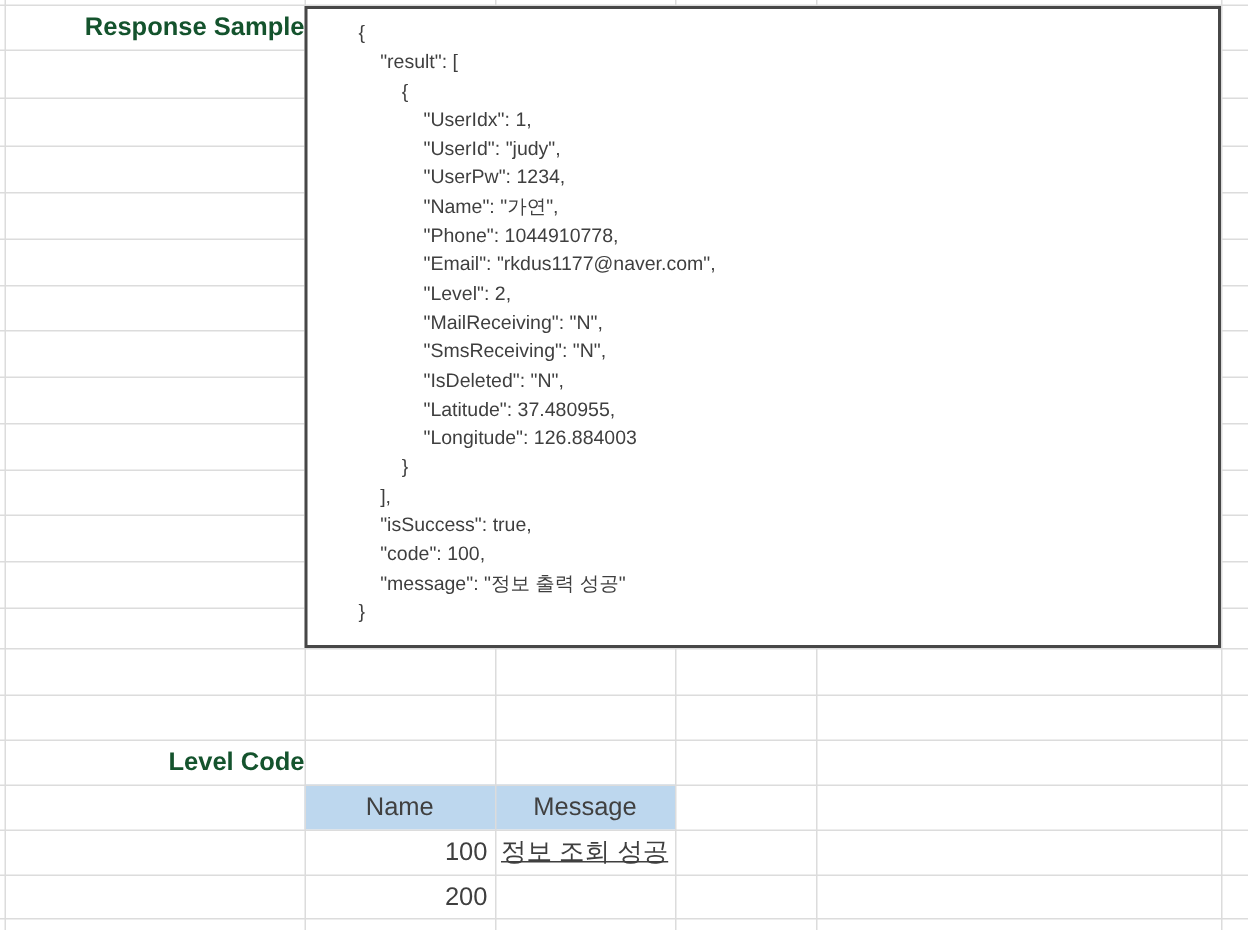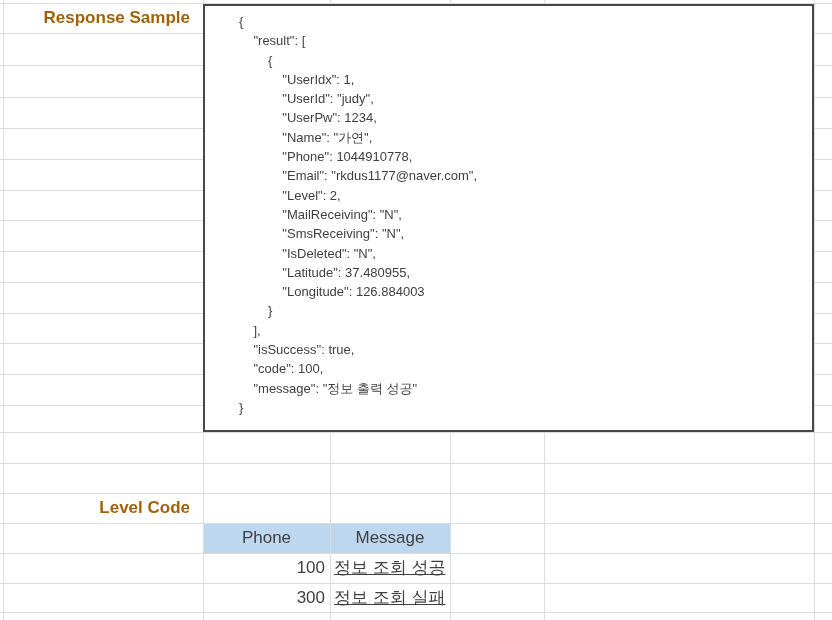--- a/index.html
+++ b/index.html
@@ -18,22 +18,22 @@
     position:absolute;left:203px;top:4px;width:611px;height:428px;
     box-sizing:border-box;background:#ffffff;border:2px solid #474747;z-index:3;
   }
   .json-box pre{
     margin:0;padding:6px 4px 0 34px;
     font-family:"Liberation Sans","DejaVu Sans",sans-serif;
     font-size:13px;line-height:19.3px;white-space:pre;color:#3f3f3f;
   }
   .cell{position:absolute;box-sizing:border-box;z-index:4;}
   .cell-label{
-    font-size:17px;font-weight:bold;color:#a16207;
-    text-align:right;padding-right:13px;line-height:30px;
+    font-size:17px;font-weight:bold;color:#14532d;
+    text-align:right;line-height:30px;
   }
   #lbl-response{left:3px;top:3px;width:200px;height:30px;}
   #lbl-result{left:3px;top:493px;width:200px;height:30px;}
 
   .th{
     position:absolute;top:523px;height:30px;line-height:30px;z-index:4;
     text-align:center;font-size:17px;color:#404040;box-sizing:border-box;
   }
   #th-code{left:203px;width:127px;}
   #th-message{left:330px;width:120px;}
@@ -105,22 +105,21 @@
         }
     ],
     "isSuccess": true,
     "code": 100,
     "message": "정보 출력 성공"
 }</pre>
   </div>
 
   <div class="cell cell-label" id="lbl-result">Level Code</div>
 
-  <div class="th" id="th-code">Phone</div>
+  <div class="th" id="th-code">Name</div>
   <div class="th" id="th-message">Message</div>
 
   <div class="td td-code row0">100</div>
   <div class="td td-message row0">정보 조회 성공</div>
 
-  <div class="td td-code row1">300</div>
-  <div class="td td-message row1">정보 조회 실패</div>
+  <div class="td td-code row1">200</div>
 
 </div>
 
 </body></html>

